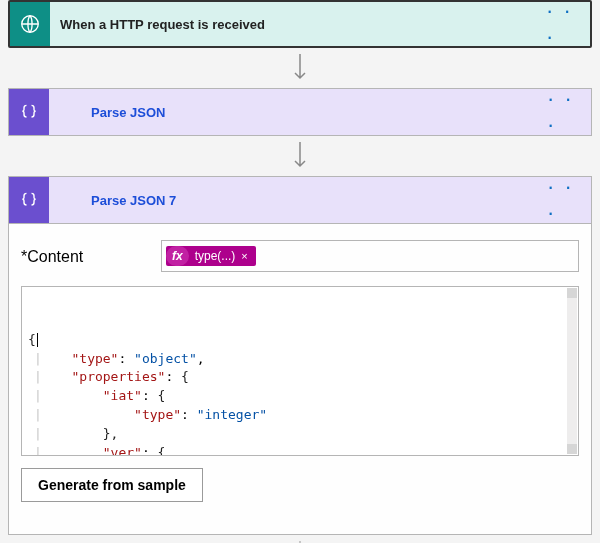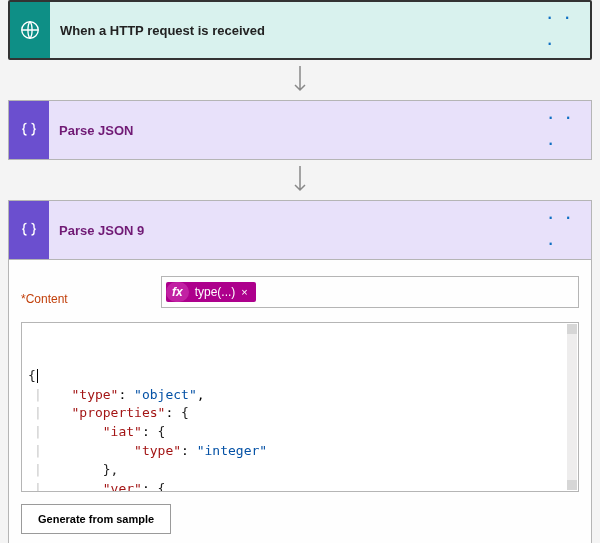--- a/index.html
+++ b/index.html
@@ -1,42 +1,42 @@
 <!DOCTYPE html>
 <html><head>
 <meta charset="utf-8">
 <style>
   * { box-sizing: border-box; margin: 0; padding: 0; }
   body { font-family: "Segoe UI", Arial, sans-serif; font-size: 13px; background: #f4f4f4; width: 600px; padding: 0 8px; }
-  .card { border: 1px solid #b5b5b5; display: flex; align-items: stretch; height: 60px; background: #fff; }
+  .card { border: 1px solid #b5b5b5; display: flex; align-items: stretch; height: 48px; background: #fff; }
   .card.trigger { background: #d9f2ee; border: 2px solid #333; border-radius: 2px; }
   .card.purple .icon-box { background: #6b4fcf; }
   .card.trigger .icon-box { background: #0e8f86; }
   .icon-box { width: 40px; display: flex; align-items: center; justify-content: center; flex: 0 0 40px; }
   .icon-box svg { fill: #fff; }
   .title { flex: 1; display: flex; align-items: center; padding-left: 10px; font-weight: 600; color: #222; }
   .card.purple { background: #e8e1fa; }
-  .card.purple .title { color: #701a75; }
+  .card.purple .title { color: #1d4ed8; margin-left: 32px; }
   .menu { width: 44px; display: flex; align-items: center; justify-content: center; color: #0e6fc3; font-size: 22px; letter-spacing: 2px; cursor: pointer; }
   .arrow { display: flex; justify-content: center; padding: 6px 0 6px; }
   .arrow svg { stroke: #888; fill: none; }
   .panel { border: 1px solid #b5b5b5; border-top: none; background: #fefefe; padding: 16px 12px 18px; }
   .row { display: flex; align-items: flex-start; margin-bottom: 14px; }
-  .row-label { width: 140px; font-size: 12px; color: #c2410c; padding-top: 8px; margin-top: 8px; }
+  .row-label { width: 140px; font-size: 16px; color: #000000; padding-top: 8px; }
   .row-control { flex: 1; }
   .content-box { border: 1px solid #b5b5b5; padding: 4px; min-height: 32px; display: flex; align-items: center; }
   .token { display: inline-flex; align-items: center; background: #ad008c; color: #fff; border-radius: 2px; padding: 3px 8px; font-size: 12px; }
   .token .fx { background: #c121a3; margin: -3px 6px -3px -8px; padding: 3px 6px; font-style: italic; font-weight: 600; border-radius: 10px; }
   .token .x { margin-left: 6px; font-size: 11px; cursor: pointer; }
   .schema-box { border: 1px solid #b5b5b5; font-family: Consolas, monospace; font-size: 13px; padding: 6px 10px 6px 6px; height: 170px; overflow: hidden; position: relative; line-height: 1.45; white-space: pre; background: #fff; }
   .schema-scroll-track { position: absolute; right: 1px; top: 1px; bottom: 1px; width: 10px; background: #eeeded; }
   .schema-scroll-up, .schema-scroll-down { position: absolute; width: 10px; height: 10px; background: #d6d6d6; }
   .schema-scroll-up { top: 0; right: 0; }
   .schema-scroll-down { bottom: 0; right: 0; }
-  .btn { margin-top: 12px; display: inline-block; border: 1px solid #9a9a9a; padding: 8px 16px; font-size: 11px; font-weight: 600; background: #fff; cursor: pointer; }
+  .btn { margin-top: 12px; display: inline-block; border: 1px solid #9a9a9a; padding: 8px 16px; font-size: 14px; font-weight: 600; background: #fff; cursor: pointer; }
   .k-red { color: #a31515; }
   .k-blue { color: #0451a5; }
   .brace { color: #222; }
   .caret { display: inline-block; width: 1px; height: 14px; background: #000; vertical-align: middle; margin-left: 1px; }
   .gutter { color: #c8c8c8; display: inline-block; width: 20px; text-align: center; }
 </style>
 </head>
 <body>
 
 <div class="card trigger">
@@ -71,21 +71,21 @@
       <path d="M8 0v24M3 19l5 5 5-5" stroke-width="1.5"></path>
     </svg>
 </div>
 
 <div class="card purple">
   <div class="icon-box">
     <svg width="20" height="20" viewBox="0 0 24 24">
         <path d="M9 4c-2 0-3 1-3 3v2c0 1-1 2-2 2 1 0 2 1 2 2v2c0 2 1 3 3 3M15 4c2 0 3 1 3 3v2c0 1 1 2 2 2-1 0-2 1-2 2v2c0 2-1 3-3 3" stroke="#fff" stroke-width="1.7" fill="none"></path>
       </svg>
   </div>
-  <div class="title">Parse JSON 9</div>
+  <div class="title">Parse JSON 7</div>
   <div class="menu">· · ·</div>
 </div>
 
 <div class="panel">
   <div class="row">
     <div class="row-label">*Content</div>
     <div class="row-control">
       <div class="content-box">
         <span class="token">
           <span class="fx">fx</span>

